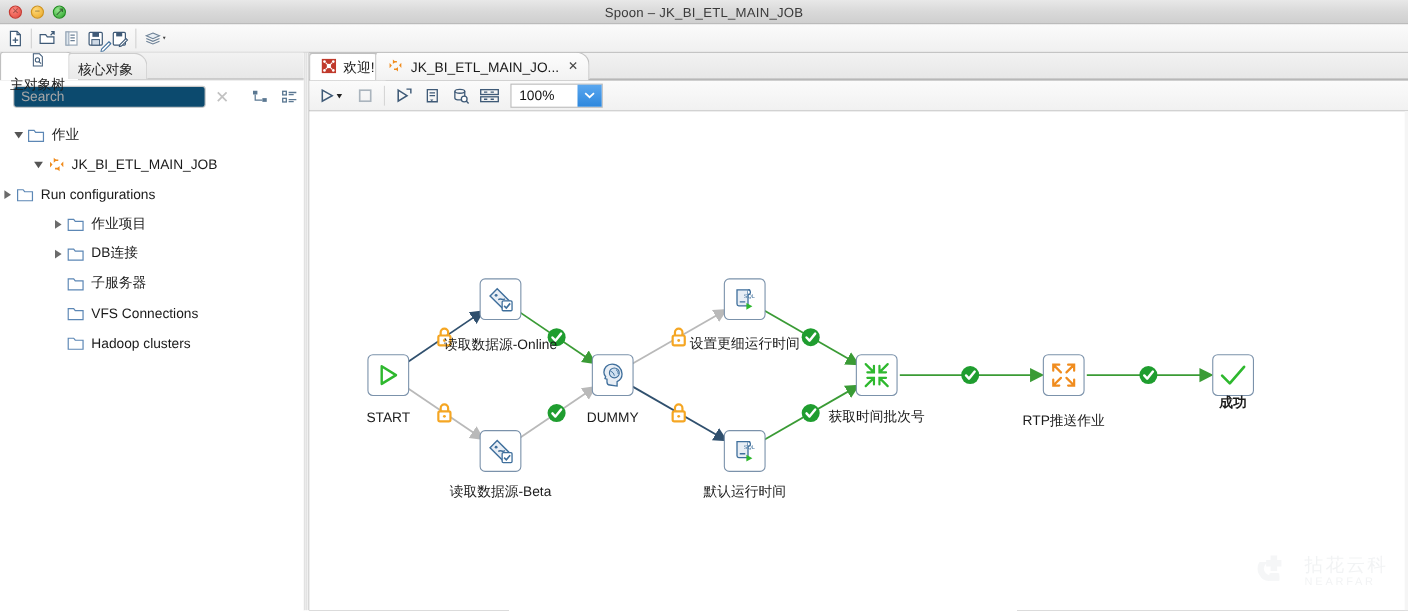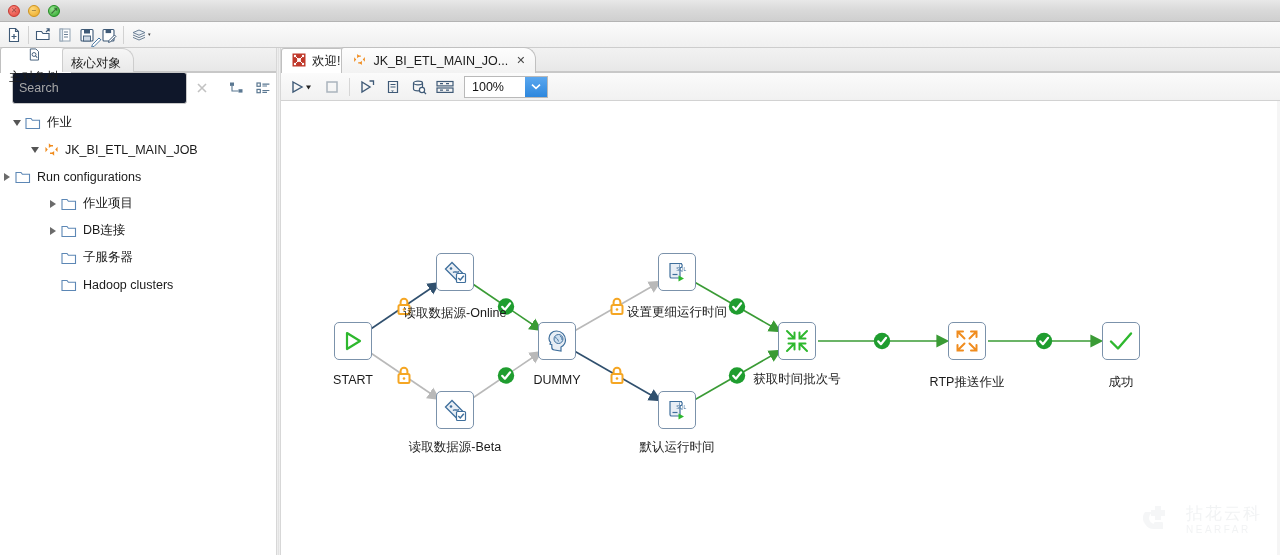--- a/index.html
+++ b/index.html
@@ -83,23 +83,23 @@
     border-radius: 3px 12px 0 0;
     margin-left: -10px; height: 24px; justify-content: flex-end;
   }
   .tabfill { flex: 1; height: 24px; border-bottom: 1px solid #c8c8c8; }
 
   .searchrow {
     height: 30px; display: flex; align-items: center; gap: 8px;
     padding: 0 10px 0 12px;
   }
   .searchbox {
-    flex: 1; height: 32px;
+    flex: 1; height: 20px;
     border: 1px solid #c9c9c9; border-radius: 3px;
-    background: #0f172a;
+    background: #0c4a6e;
     font-size: 12.5px; color: #9a9a9a;
     padding: 0 6px; line-height: 18px;
     font-family: "Liberation Sans", sans-serif;
   }
   .searchbox::placeholder { color: #a6a6a6; }
   .ic-btn { width: 18px; height: 18px; display:flex; align-items:center; justify-content:center; }
 
   .tree { padding-top: 6px; font-size: 12.5px; color: #1a1a1a; }
   .trow { height: 27px; display: flex; align-items: center; }
   .twist { width: 14px; height: 14px; display: flex; align-items: center; justify-content: center; }
@@ -186,20 +186,21 @@
       </div>
     <div class="tl min">
         <span>−</span>
       </div>
     <div class="tl max">
       <svg width="8" height="8" viewBox="0 0 8 8">
           <path d="M1.5 6.5 L6.5 1.5 M4.2 1.3 h2.5 v2.5" stroke="rgba(0,0,0,.45)" stroke-width="1.1" fill="none"></path>
         </svg>
     </div>
   </div>
+  <div class="title-text">Spoon – JK_BI_ETL_MAIN_JOB</div>
 </div>
 
 <div class="maintoolbar">
   <div class="tb-btn">
     <svg width="16" height="16" viewBox="0 0 16 16">
       <path d="M3.5 1.5 h6 l3 3 v10 h-9 z" fill="#fff" stroke="#3f5a77" stroke-width="1.1"></path>
       <path d="M9.5 1.5 v3 h3" fill="none" stroke="#3f5a77" stroke-width="1.1"></path>
       <path d="M8 7 v5 M5.5 9.5 h5" stroke="#3f5a77" stroke-width="1.2"></path>
     </svg>
   </div>
@@ -351,20 +352,29 @@
           <span class="tlabel">DB连接</span>
         </div>
         <div class="trow" style="padding-left: 46px;">
           <span class="twist"></span>
           <span class="tico">
             <svg width="16" height="14" viewBox="0 0 16 14">
     <path d="M1 12.5 V2.5 h5 l1.4 1.8 h7.1 V12.5 z" fill="#fff" stroke="#5c87b5" stroke-width="1.1"></path>
             </svg>
           </span>
           <span class="tlabel">子服务器</span>
+        </div>
+        <div class="trow" style="padding-left: 46px;">
+          <span class="twist"></span>
+          <span class="tico">
+            <svg width="16" height="14" viewBox="0 0 16 14">
+    <path d="M1 12.5 V2.5 h5 l1.4 1.8 h7.1 V12.5 z" fill="#fff" stroke="#5c87b5" stroke-width="1.1"></path>
+            </svg>
+          </span>
+          <span class="tlabel">VFS Connections</span>
         </div>
         <div class="trow" style="padding-left: 46px;">
           <span class="twist"></span>
           <span class="tico">
             <svg width="16" height="14" viewBox="0 0 16 14">
     <path d="M1 12.5 V2.5 h5 l1.4 1.8 h7.1 V12.5 z" fill="#fff" stroke="#5c87b5" stroke-width="1.1"></path>
             </svg>
           </span>
           <span class="tlabel">Hadoop clusters</span>
         </div>
@@ -615,21 +625,21 @@
             </span>
           </div>
           <div class="node-label" style="left: 686px; top: 273px;">RTP推送作业</div>
           <div class="node-box" style="left: 821px; top: 221px;">
             <span style="display: flex;">
               <svg width="26" height="24" viewBox="0 0 26 24">
       <path d="M3 12.5 L10 19.5 L23 4.5" fill="none" stroke="#2eb82e" stroke-width="2.4" stroke-linecap="round" stroke-linejoin="round"></path>
               </svg>
             </span>
           </div>
-          <div class="node-label" style="left: 840px; top: 273px;">成功</div>
+          <div class="node-label" style="left: 840px; top: 257px; font-weight: bold;">成功</div>
         </div>
 
       <div class="watermark">
         <span>
           <svg width="34" height="30" viewBox="0 0 34 30">
             <path d="M12 3 h6 v4 h4 v6 h-4 v4 h-6 v-4 h-4 v-6 h4 z" fill="#e4e7ea"></path>
             <path d="M2 9 a10 10 0 0 0 0 12 a10 10 0 0 0 10 5 h8 v-5 h-8 a6 6 0 0 1 0-12 z" fill="#e4e7ea"></path>
             <rect x="11" y="19" width="9" height="7" rx="1" fill="#e4e7ea"></rect>
           </svg>
         </span>

